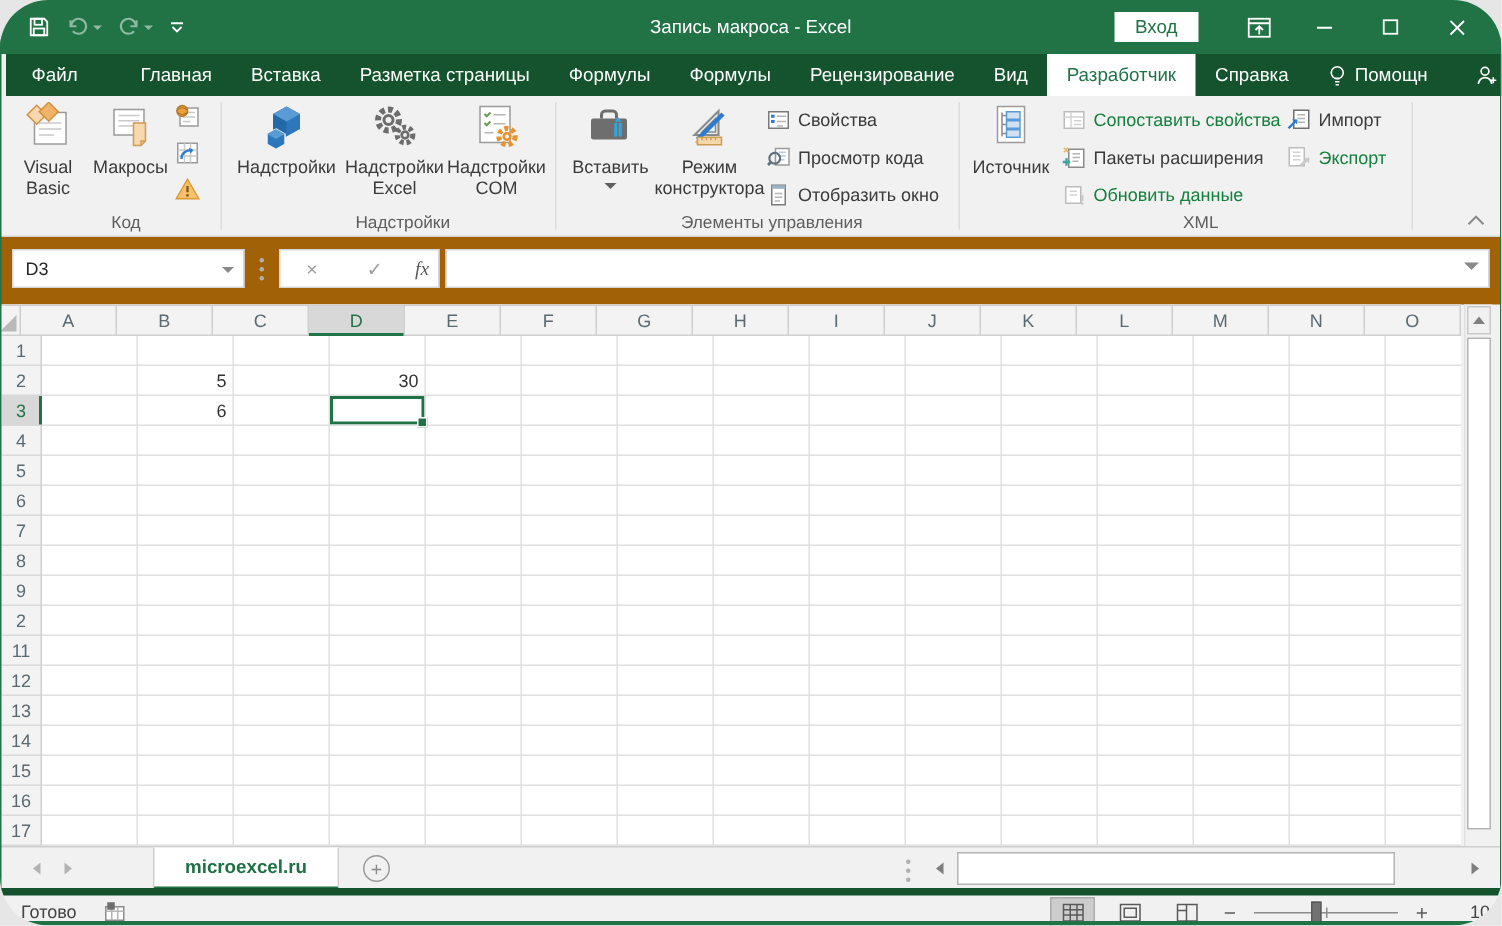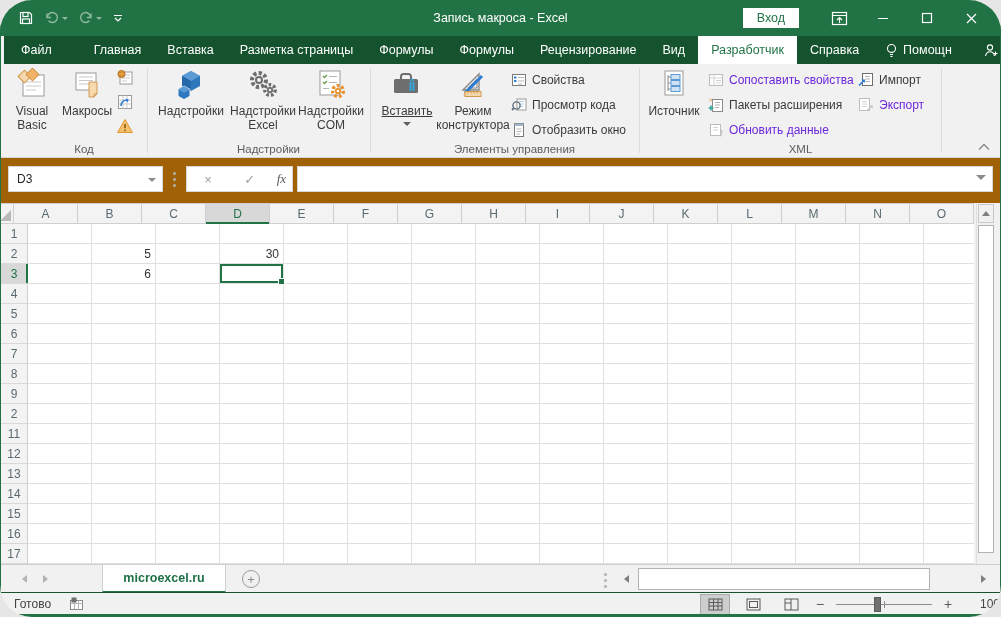--- a/index.html
+++ b/index.html
@@ -31,21 +31,21 @@
 
   
   .ribbon{position:absolute;left:0;top:64px;width:100%;height:94px;background:#f1f1f2;border-bottom:1px solid #d5d5d5;font-size:12px;color:#3b3b3b;}
   .rgroup{position:absolute;top:0;height:93px;}
   .glabel{position:absolute;left:0;right:0;bottom:2px;text-align:center;font-size:11.5px;color:#5d5d5d;white-space:nowrap;margin-left:20px;}
   .gsep{position:absolute;top:4px;height:85px;width:1px;background:#dcdcdc;}
   .bigbtn{position:absolute;top:2px;display:flex;flex-direction:column;align-items:center;text-align:center;line-height:1.2;cursor:default;}
   .bigbtn .bicon{height:36px;display:flex;align-items:center;justify-content:center;margin-bottom:2px;}
   .smallstack{position:absolute;display:flex;flex-direction:column;gap:5px;}
   .sbtn{display:flex;align-items:center;gap:5px;height:19px;white-space:nowrap;cursor:default;}
-  .sbtn.disabled{color:#6d28d9;text-align:right;}
+  .sbtn.disabled{color:#15803d;text-align:right;}
   .dropdown-arrow{width:0;height:0;border-left:4px solid transparent;border-right:4px solid transparent;border-top:4px solid #5f5f5f;}
   .collapse-ribbon{position:absolute;right:10px;bottom:6px;}
 
   
   .formularow{position:absolute;left:0;top:158px;width:100%;height:45px;background:#a16207;}
   .namebox{position:absolute;left:8px;top:8px;width:155px;height:26px;background:#fff;border:1px solid #d6d6d6;display:flex;align-items:center;
     font-size:12px;color:#262626;padding-left:8px;}
   .namebox .nb-arrow{position:absolute;right:6px;top:11px;width:0;height:0;border-left:4px solid transparent;border-right:4px solid transparent;border-top:4px solid #8a8a8a;}
   .vdots{position:absolute;width:3px;}
   .vdots i{display:block;width:3px;height:3px;border-radius:50%;background:#b0b0b0;margin-bottom:3px;}
@@ -87,21 +87,21 @@
   .navarrows{position:absolute;left:22px;top:0;height:28px;display:flex;align-items:center;gap:16px;}
   .sheettab{position:absolute;left:102px;top:0;height:28px;width:124px;background:#fff;border-left:1px solid #cfcfcf;border-right:1px solid #cfcfcf;
     border-bottom:2px solid #217346;display:flex;align-items:center;justify-content:center;font-size:12.5px;font-weight:bold;color:#1e7145;}
   .addsheet{position:absolute;left:242px;top:5px;width:18px;height:18px;border:1px solid #9a9a9a;border-radius:50%;
     display:flex;align-items:center;justify-content:center;color:#8a8a8a;font-size:13px;line-height:1;}
   .hscroll{position:absolute;left:616px;top:3px;right:8px;height:22px;}
   .hthumb{position:absolute;left:22px;top:0;width:292px;height:22px;background:#fff;border:1px solid #b3b3b3;}
   .harrow{position:absolute;top:0;width:20px;height:22px;display:flex;align-items:center;justify-content:center;}
 
   
-  .statusbar{position:absolute;left:0;top:592px;width:100%;height:22px;background:#f1f1f2;border-top:1px solid #14532d;font-size:12px;color:#444;}
+  .statusbar{position:absolute;left:0;top:592px;width:100%;height:22px;background:#f1f1f2;border-top:5px solid #14532d;font-size:12px;color:#444;}
   .status-left{position:absolute;left:14px;top:0;height:22px;display:flex;align-items:center;gap:18px;}
   .viewbtns{position:absolute;left:700px;top:0;height:22px;display:flex;align-items:center;}
   .vbtn{width:30px;height:21px;display:flex;align-items:center;justify-content:center;}
   .vbtn.active{background:#cdcdcd;border:1px solid #ababab;}
   .zoomctl{position:absolute;left:812px;top:0;height:22px;display:flex;align-items:center;color:#5a5a5a;}
   .zoom-minus{width:16px;text-align:center;font-size:14px;}
   .zoom-track{position:relative;width:96px;height:1px;background:#8c8c8c;margin:0 8px;}
   .zoom-track .tick{position:absolute;left:48px;top:-3px;width:1px;height:7px;background:#8c8c8c;}
   .zoom-thumb{position:absolute;left:38px;top:-7px;width:7px;height:15px;background:#717171;border:1px solid #5a5a5a;}
   .zoom-plus{width:16px;text-align:center;font-size:14px;}
@@ -294,21 +294,21 @@
             <circle cx="24" cy="24" r="2.2" fill="none" stroke="#e8912d" stroke-width="1.8"></circle>
           </svg>
         </span>
         <span>Надстройки COM</span>
       </div>
       <div class="glabel">Надстройки</div>
     </div>
     <div class="gsep" style="left:370px;"></div>
 
     <div class="rgroup" style="left:371px;width:267px;">
-      <div class="bigbtn" style="left:8px;width:56px;text-decoration:underline;">
+      <div class="bigbtn" style="left:8px;width:56px;">
         <span class="bicon">
           <svg width="34" height="34" viewBox="0 0 34 34">
             <path d="M11 12V9.5A2.5 2.5 0 0 1 13.5 7h5A2.5 2.5 0 0 1 21 9.5V12" fill="none" stroke="#6e6e6e" stroke-width="2"></path>
             <rect x="4" y="12" width="24" height="14" rx="1.5" fill="#6e6e6e"></rect>
             <path d="M20.5 15v9M23.5 15v9" stroke="#31a8dd" stroke-width="2"></path>
             <path d="M20.5 14.2l1.5-2 1.5 2" fill="none" stroke="#31a8dd" stroke-width="1.4"></path>
           </svg>
         </span>
         <span>Вставить</span>
         <span class="dropdown-arrow" style="margin-top:4px"></span>

